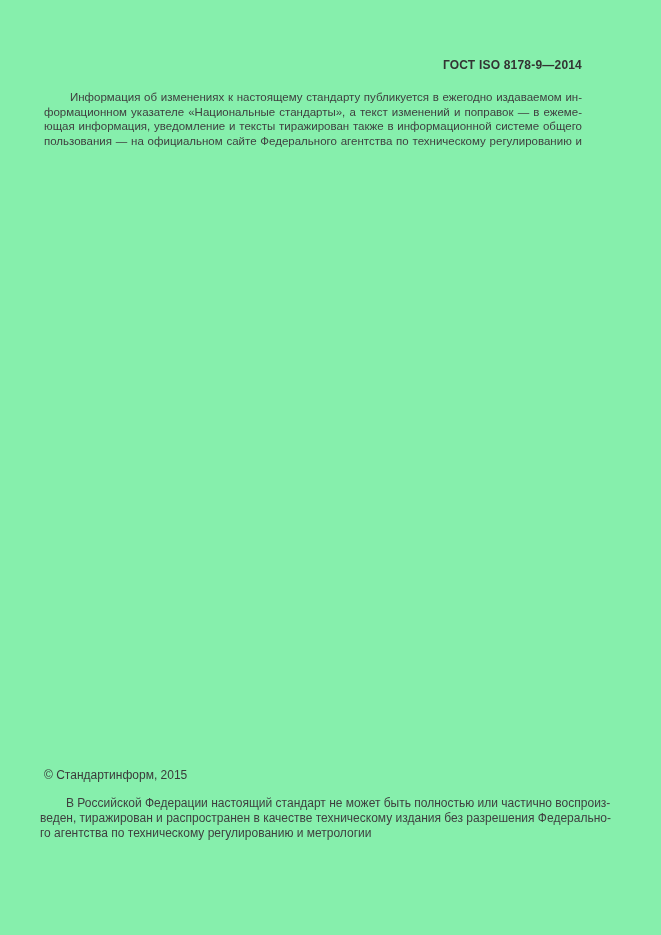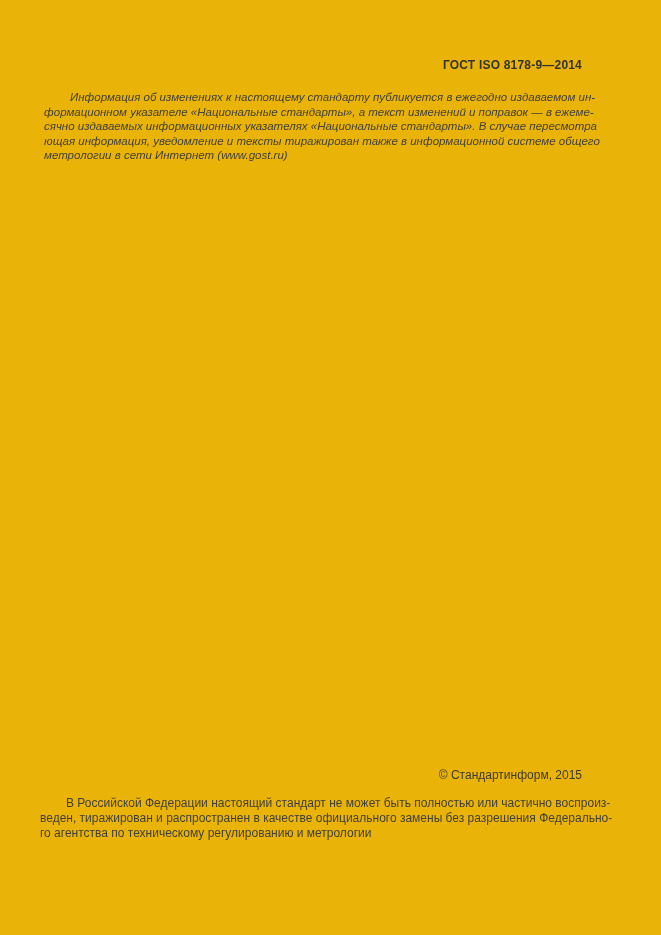--- a/index.html
+++ b/index.html
@@ -1,41 +1,40 @@
 <!DOCTYPE html>
 <html><head>
 <meta charset="utf-8">
 <style>
   html, body { margin: 0; padding: 0; background: #ffffff; }
   .page {
     position: relative;
     width: 661px;
     height: 935px;
-    background: #eab308;
+    background: #86efac;
     font-family: "Liberation Sans", sans-serif;
     color: #3f3f3f;
     overflow: hidden;
   }
   .header {
     position: absolute;
     left: 44px;
     width: 538px;
     top: 58px;
     text-align: right;
     font-weight: bold;
     font-size: 12px;
     letter-spacing: 0.2px;
     color: #333333;
   }
   .notice {
     position: absolute;
     left: 44px;
     width: 538px;
     top: 90px;
-    font-style: italic;
     font-size: 11.5px;
     line-height: 14.5px;
   }
   .restriction {
     position: absolute;
     left: 40px;
     width: 538px;
     top: 796px;
     font-size: 12px;
     line-height: 15px;
@@ -51,21 +50,20 @@
   }
   .tline.last {
     text-align-last: left;
     white-space: normal;
   }
   .copyright {
     position: absolute;
     left: 44px;
     width: 538px;
     top: 768px;
-    text-align: right;
     font-size: 12px;
     color: #3a3a3a;
   }
   .pagenum {
     position: absolute;
     left: 44px;
     width: 538px;
     top: 843px;
     text-align: right;
     font-size: 10px;
@@ -76,27 +74,26 @@
 </head>
 <body>
 
 <div class="page">
 
   <div class="header">ГОСТ ISO 8178-9—2014</div>
 
   <div class="notice">
     <div class="tline first">Информация об изменениях к настоящему стандарту публикуется в ежегодно издаваемом ин-</div>
     <div class="tline">формационном указателе «Национальные стандарты», а текст изменений и поправок — в ежеме-</div>
-    <div class="tline">сячно издаваемых информационных указателях «Национальные стандарты». В случае пересмотра</div>
     <div class="tline">ющая информация, уведомление и тексты тиражирован также в информационной системе общего</div>
-    <div class="tline last">метрологии в сети Интернет (www.gost.ru)</div>
+    <div class="tline">пользования — на официальном сайте Федерального агентства по техническому регулированию и</div>
   </div>
 
   <div class="copyright">© Стандартинформ, 2015</div>
 
   <div class="restriction">
     <div class="tline first">В Российской Федерации настоящий стандарт не может быть полностью или частично воспроиз-</div>
-    <div class="tline">веден, тиражирован и распространен в качестве официального замены без разрешения Федерально-</div>
+    <div class="tline">веден, тиражирован и распространен в качестве техническому издания без разрешения Федерально-</div>
     <div class="tline last">го агентства по техническому регулированию и метрологии</div>
   </div>
 
 
 </div>
 
 </body></html>

